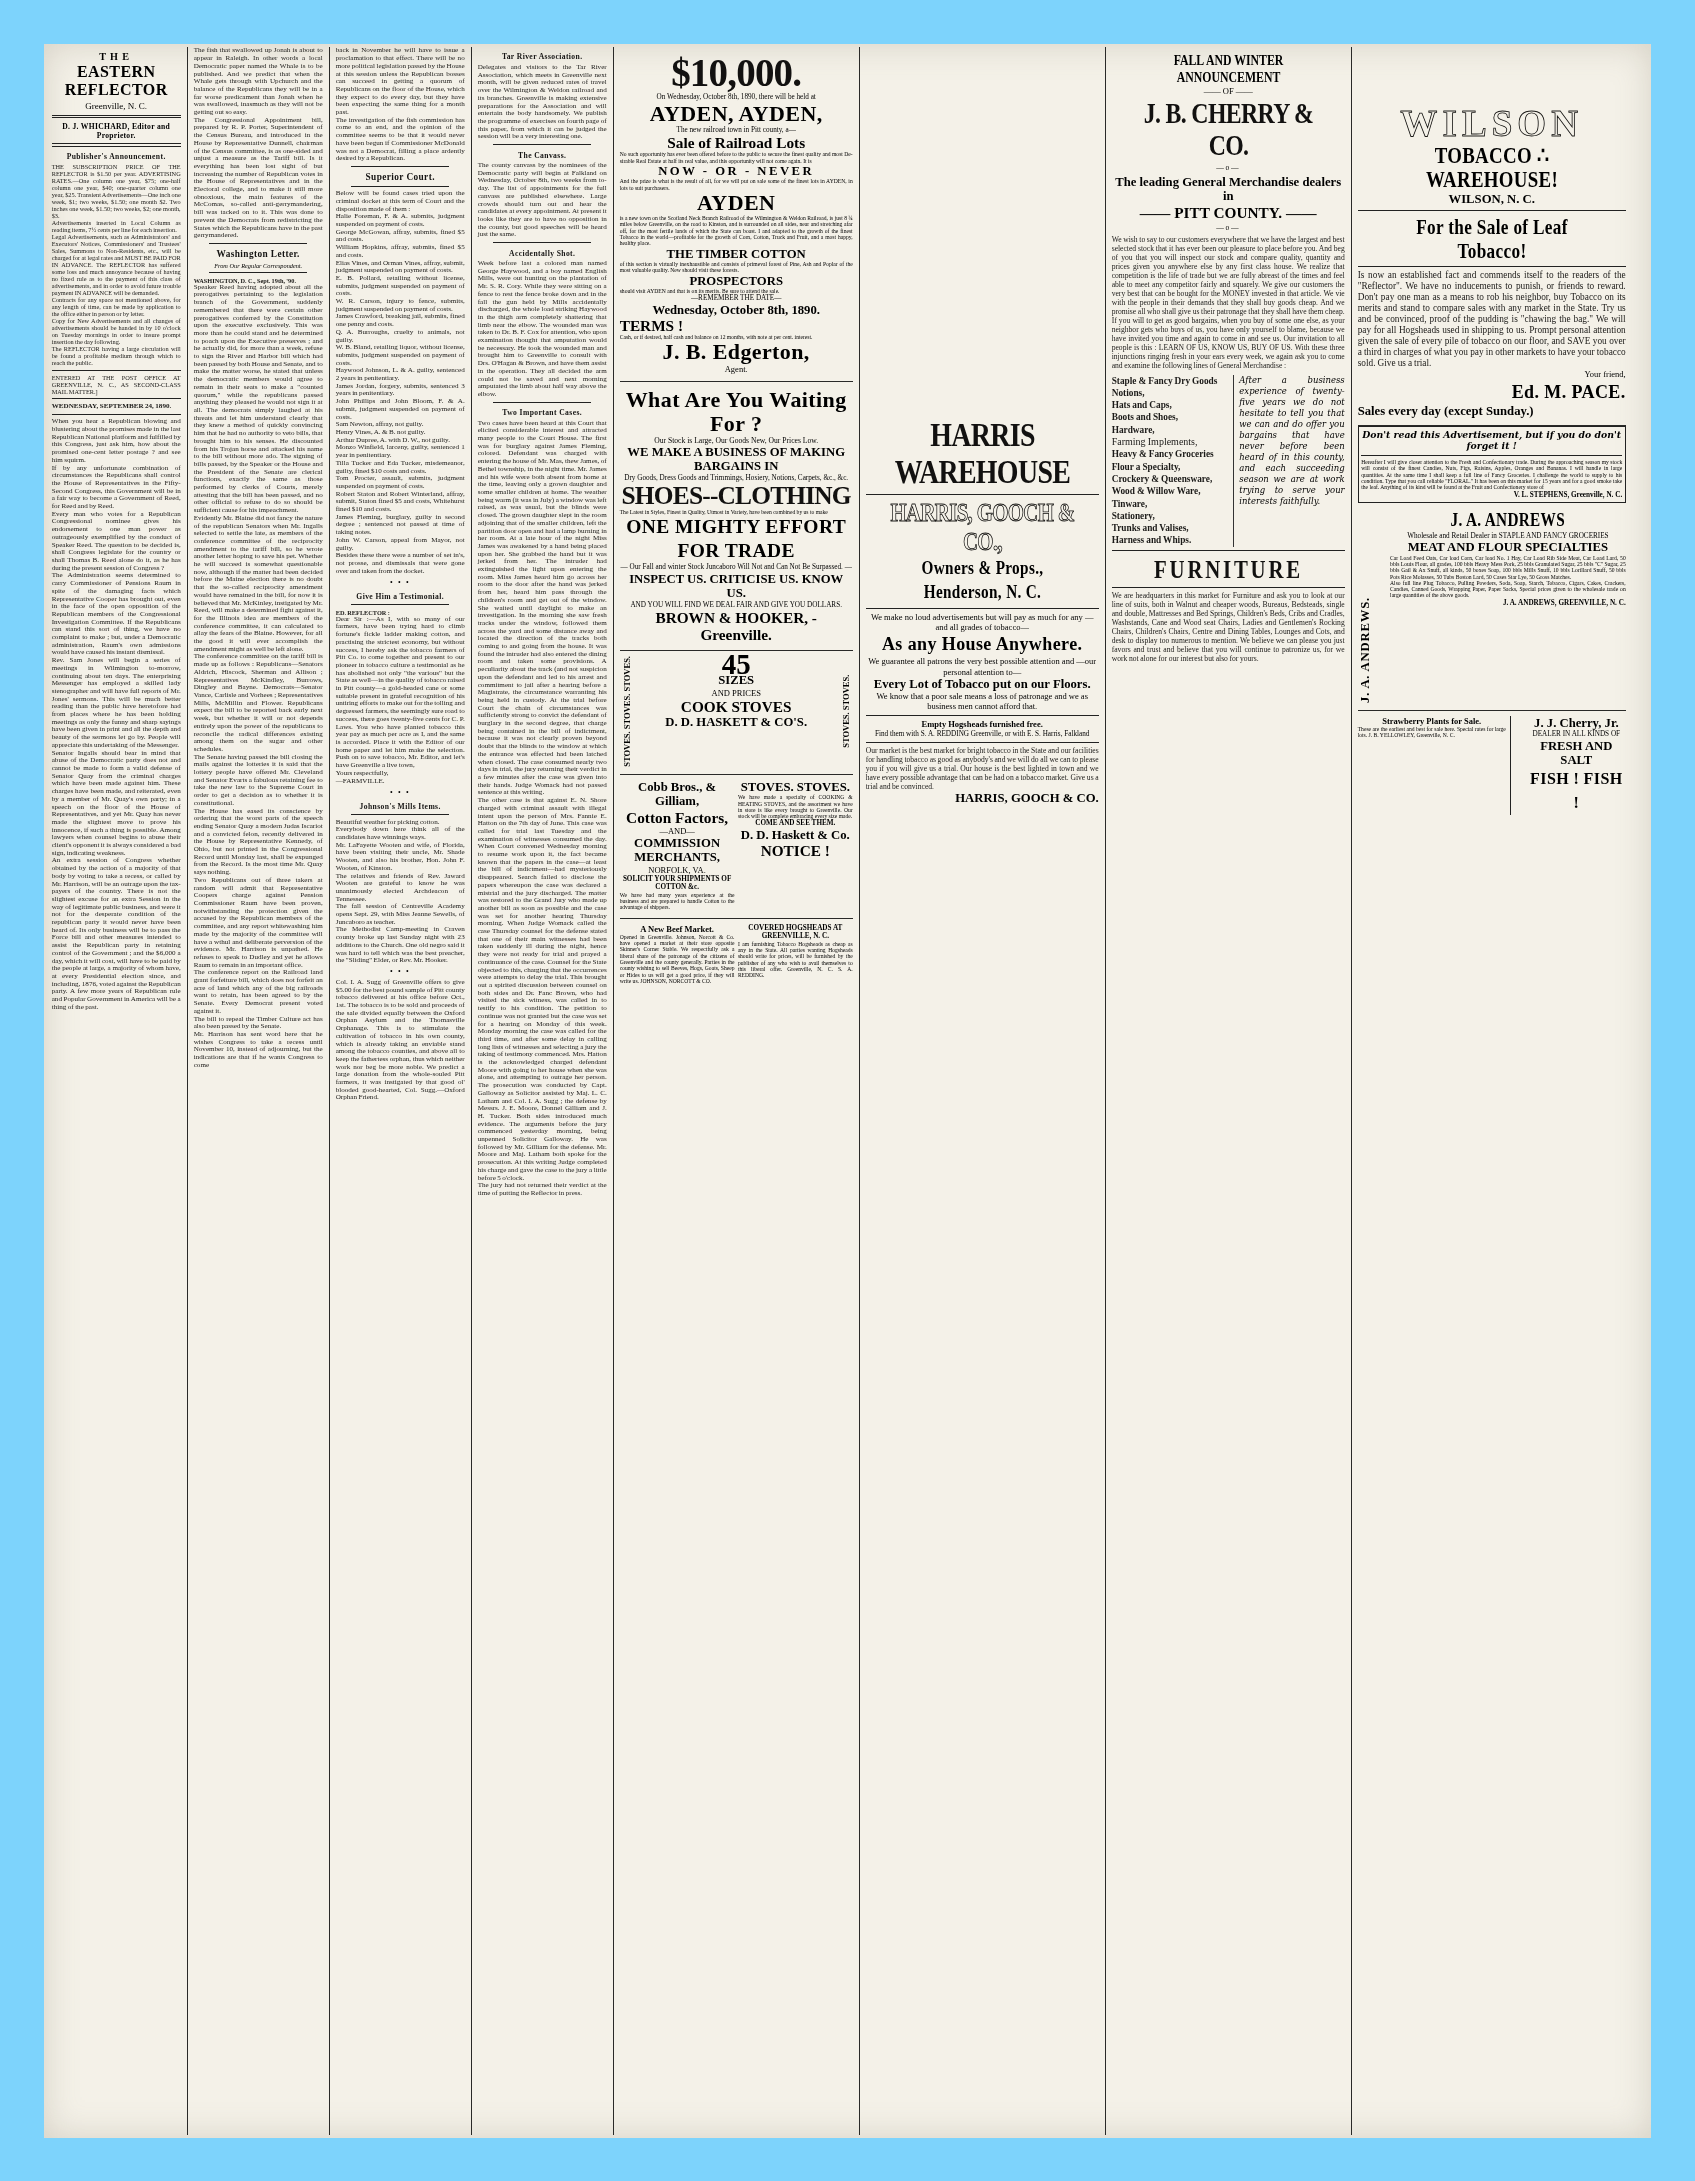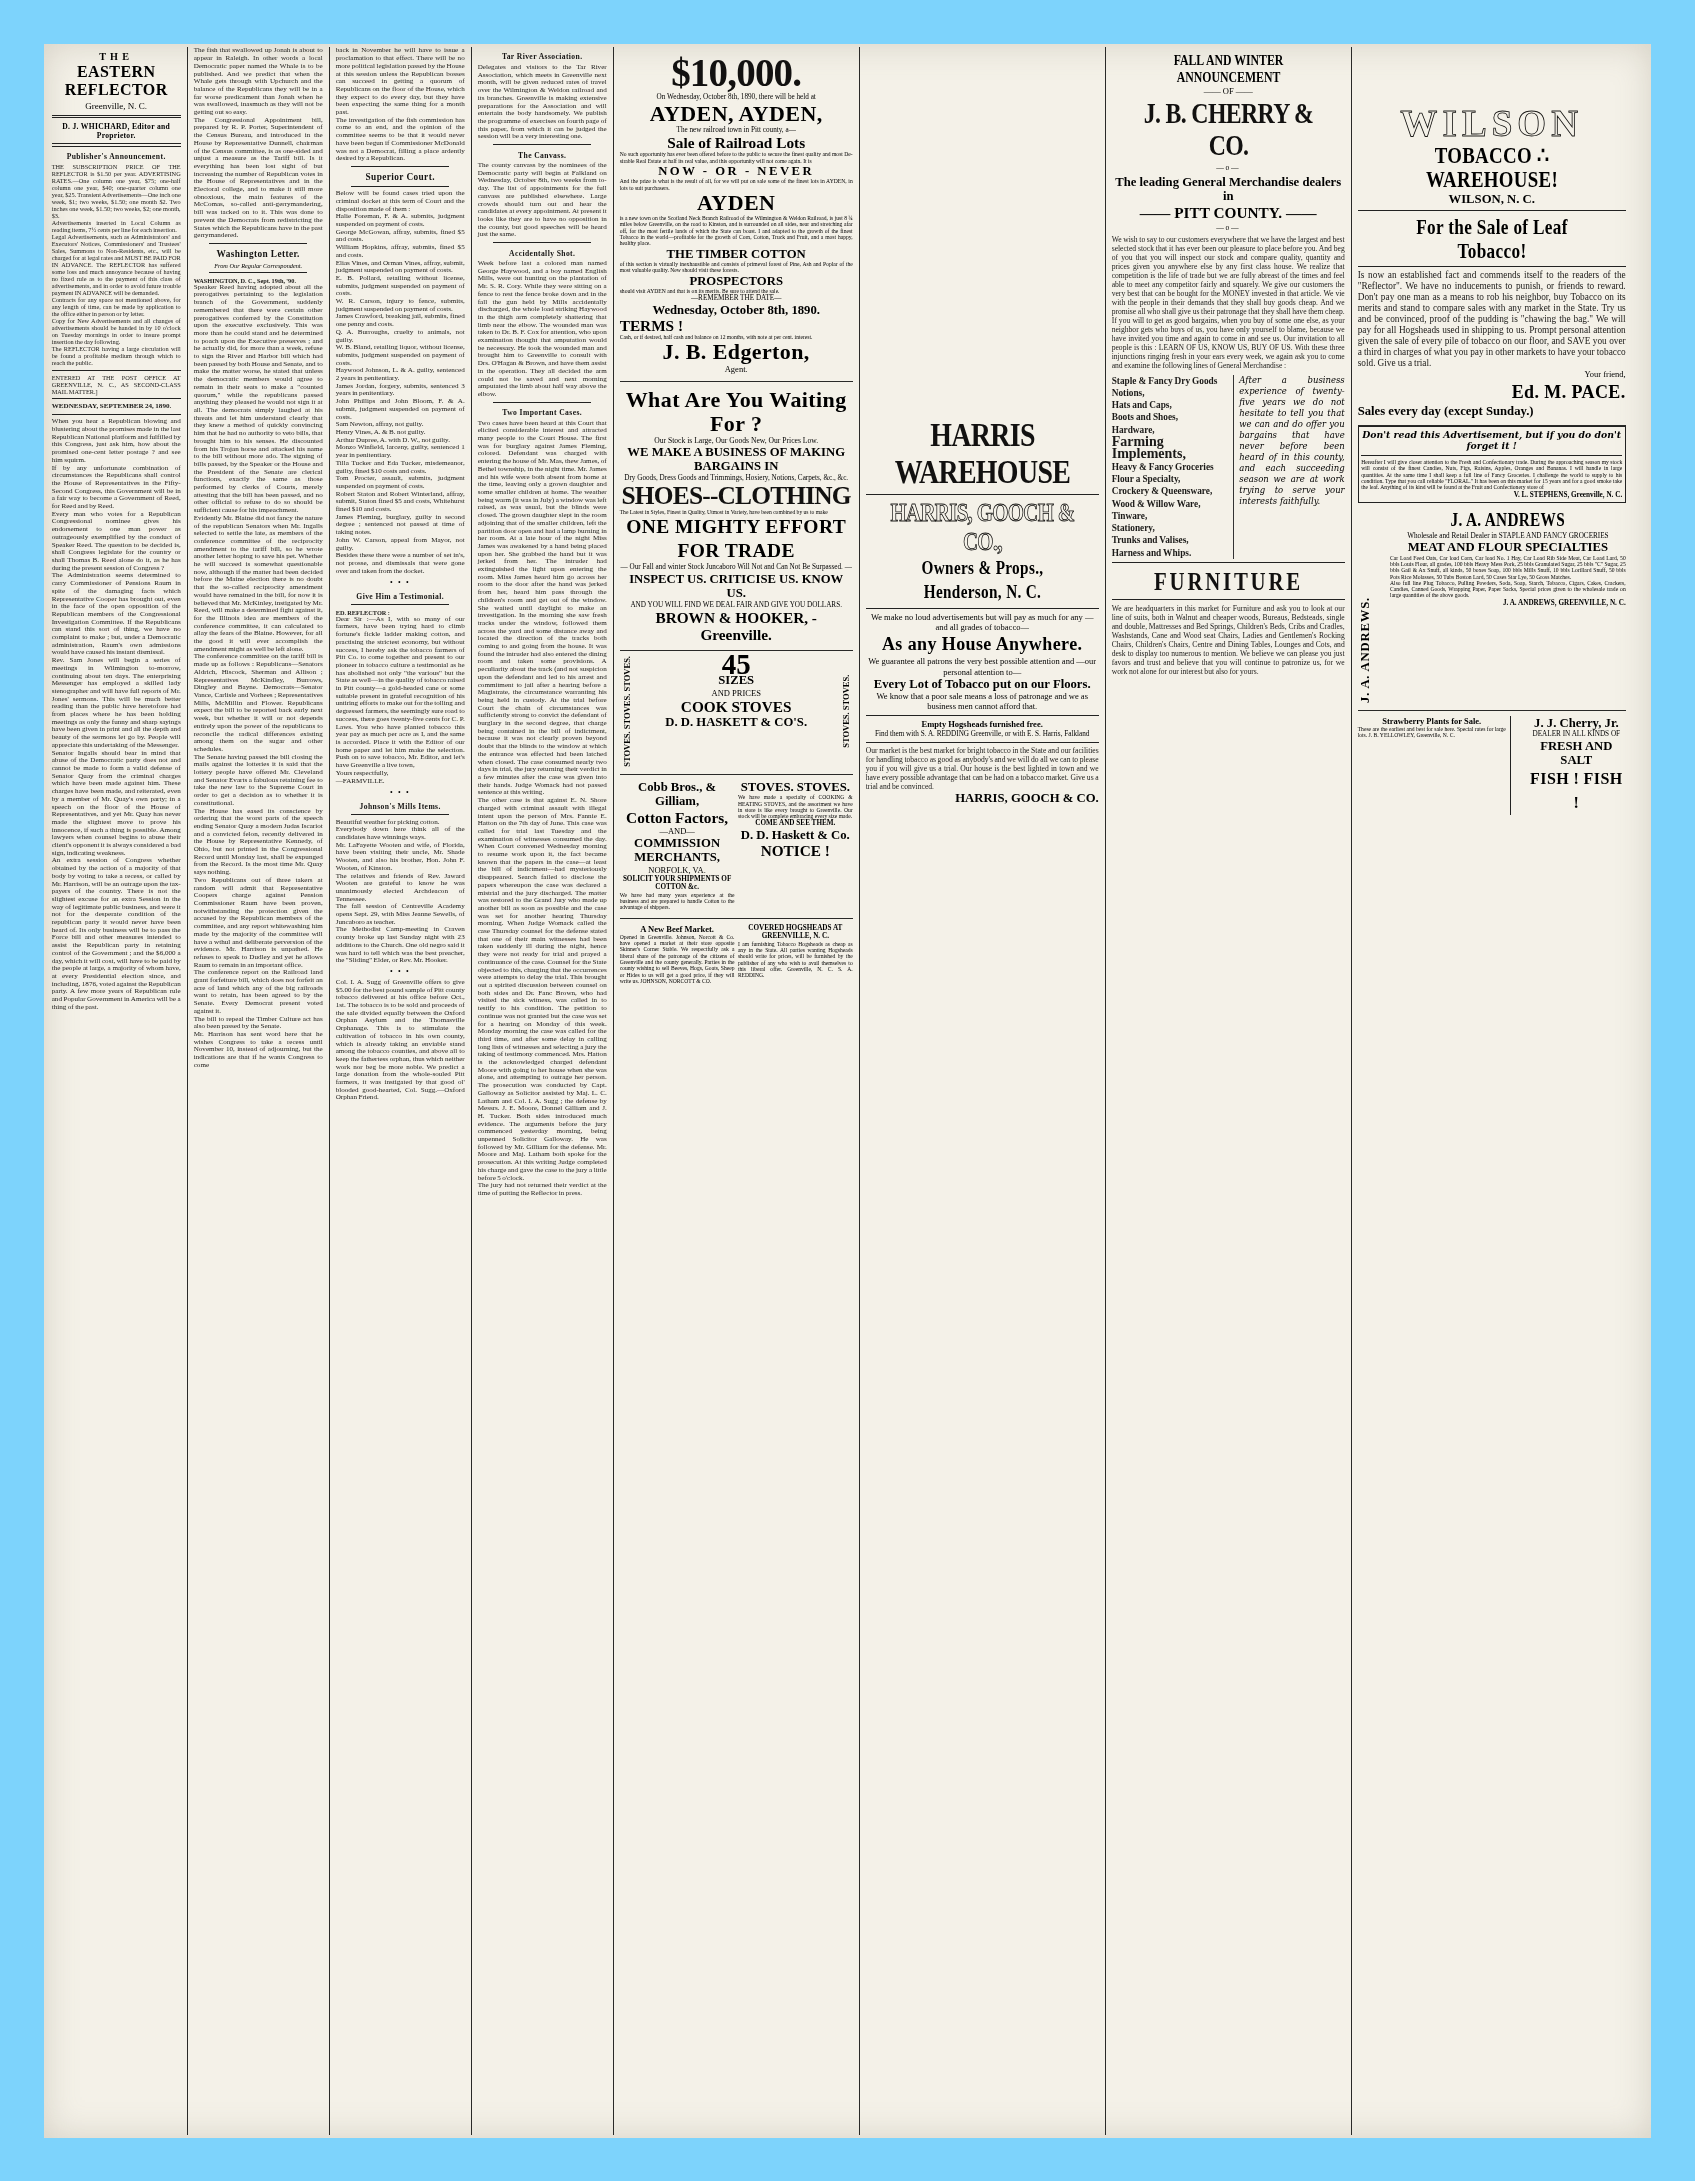--- a/index.html
+++ b/index.html
@@ -352,21 +352,21 @@
           <div class="dots">—o—</div>
           <div class="body" style="font-size:7.6px;line-height:9px;">We wish to say to our customers everywhere that we have the largest and best selected stock that it has ever been our pleasure to place before you. And beg of you that you will inspect our stock and compare quality, quantity and prices given you anywhere else by any first class house. We realize that competition is the life of trade but we are fully abreast of the times and feel able to meet any competitor fairly and squarely. We give our customers the very best that can be bought for the MONEY invested in that article. We vie with the people in their demands that they shall buy goods cheap. And we promise all who shall give us their patronage that they shall have them cheap. If you will to get as good bargains, when you buy of some one else, as your neighbor gets who buys of us, you have only yourself to blame, because we have invited you time and again to come in and see us. Our invitation to all people is this : LEARN OF US, KNOW US, BUY OF US. With these three injunctions ringing fresh in your ears every week, we again ask you to come and examine the following lines of General Merchandise :</div>
 
           <div style="display:flex;gap:5.1px;margin-top:5.1px;">
             <div style="flex:1.05;">
               <div class="body" style="font-size:9.3px;line-height:12.3px;font-weight:bold;text-align:left;">Staple &amp; Fancy Dry Goods</div>
               <div class="body" style="font-size:9.3px;line-height:12.3px;font-weight:bold;text-align:left;">Notions,</div>
               <div class="body" style="font-size:9.3px;line-height:12.3px;font-weight:bold;text-align:left;">Hats and Caps,</div>
               <div class="body" style="font-size:9.3px;line-height:12.3px;font-weight:bold;text-align:left;">Boots and Shoes,</div>
               <div class="body" style="font-size:9.3px;line-height:12.3px;font-weight:bold;text-align:left;">Hardware,</div>
-              <div class="body" style="font-size:14px;line-height:12.3px;font-weight:bold;text-align:left;">Farming Implements,</div>
+              <div class="body" style="font-size:10px;line-height:12.3px;font-weight:normal;text-align:left;">Farming Implements,</div>
               <div class="body" style="font-size:9.3px;line-height:12.3px;font-weight:bold;text-align:left;">Heavy &amp; Fancy Groceries</div>
               <div class="body" style="font-size:9.3px;line-height:12.3px;font-weight:bold;text-align:left;">Flour a Specialty,</div>
               <div class="body" style="font-size:9.3px;line-height:12.3px;font-weight:bold;text-align:left;">Crockery &amp; Queensware,</div>
               <div class="body" style="font-size:9.3px;line-height:12.3px;font-weight:bold;text-align:left;">Wood &amp; Willow Ware,</div>
               <div class="body" style="font-size:9.3px;line-height:12.3px;font-weight:bold;text-align:left;">Tinware,</div>
               <div class="body" style="font-size:9.3px;line-height:12.3px;font-weight:bold;text-align:left;">Stationery,</div>
               <div class="body" style="font-size:9.3px;line-height:12.3px;font-weight:bold;text-align:left;">Trunks and Valises,</div>
               <div class="body" style="font-size:9.3px;line-height:12.3px;font-weight:bold;text-align:left;">Harness and Whips.</div>
             </div>
             <div style="flex:.95;border-left:0.8px solid #333;padding-left:5.1px;">

